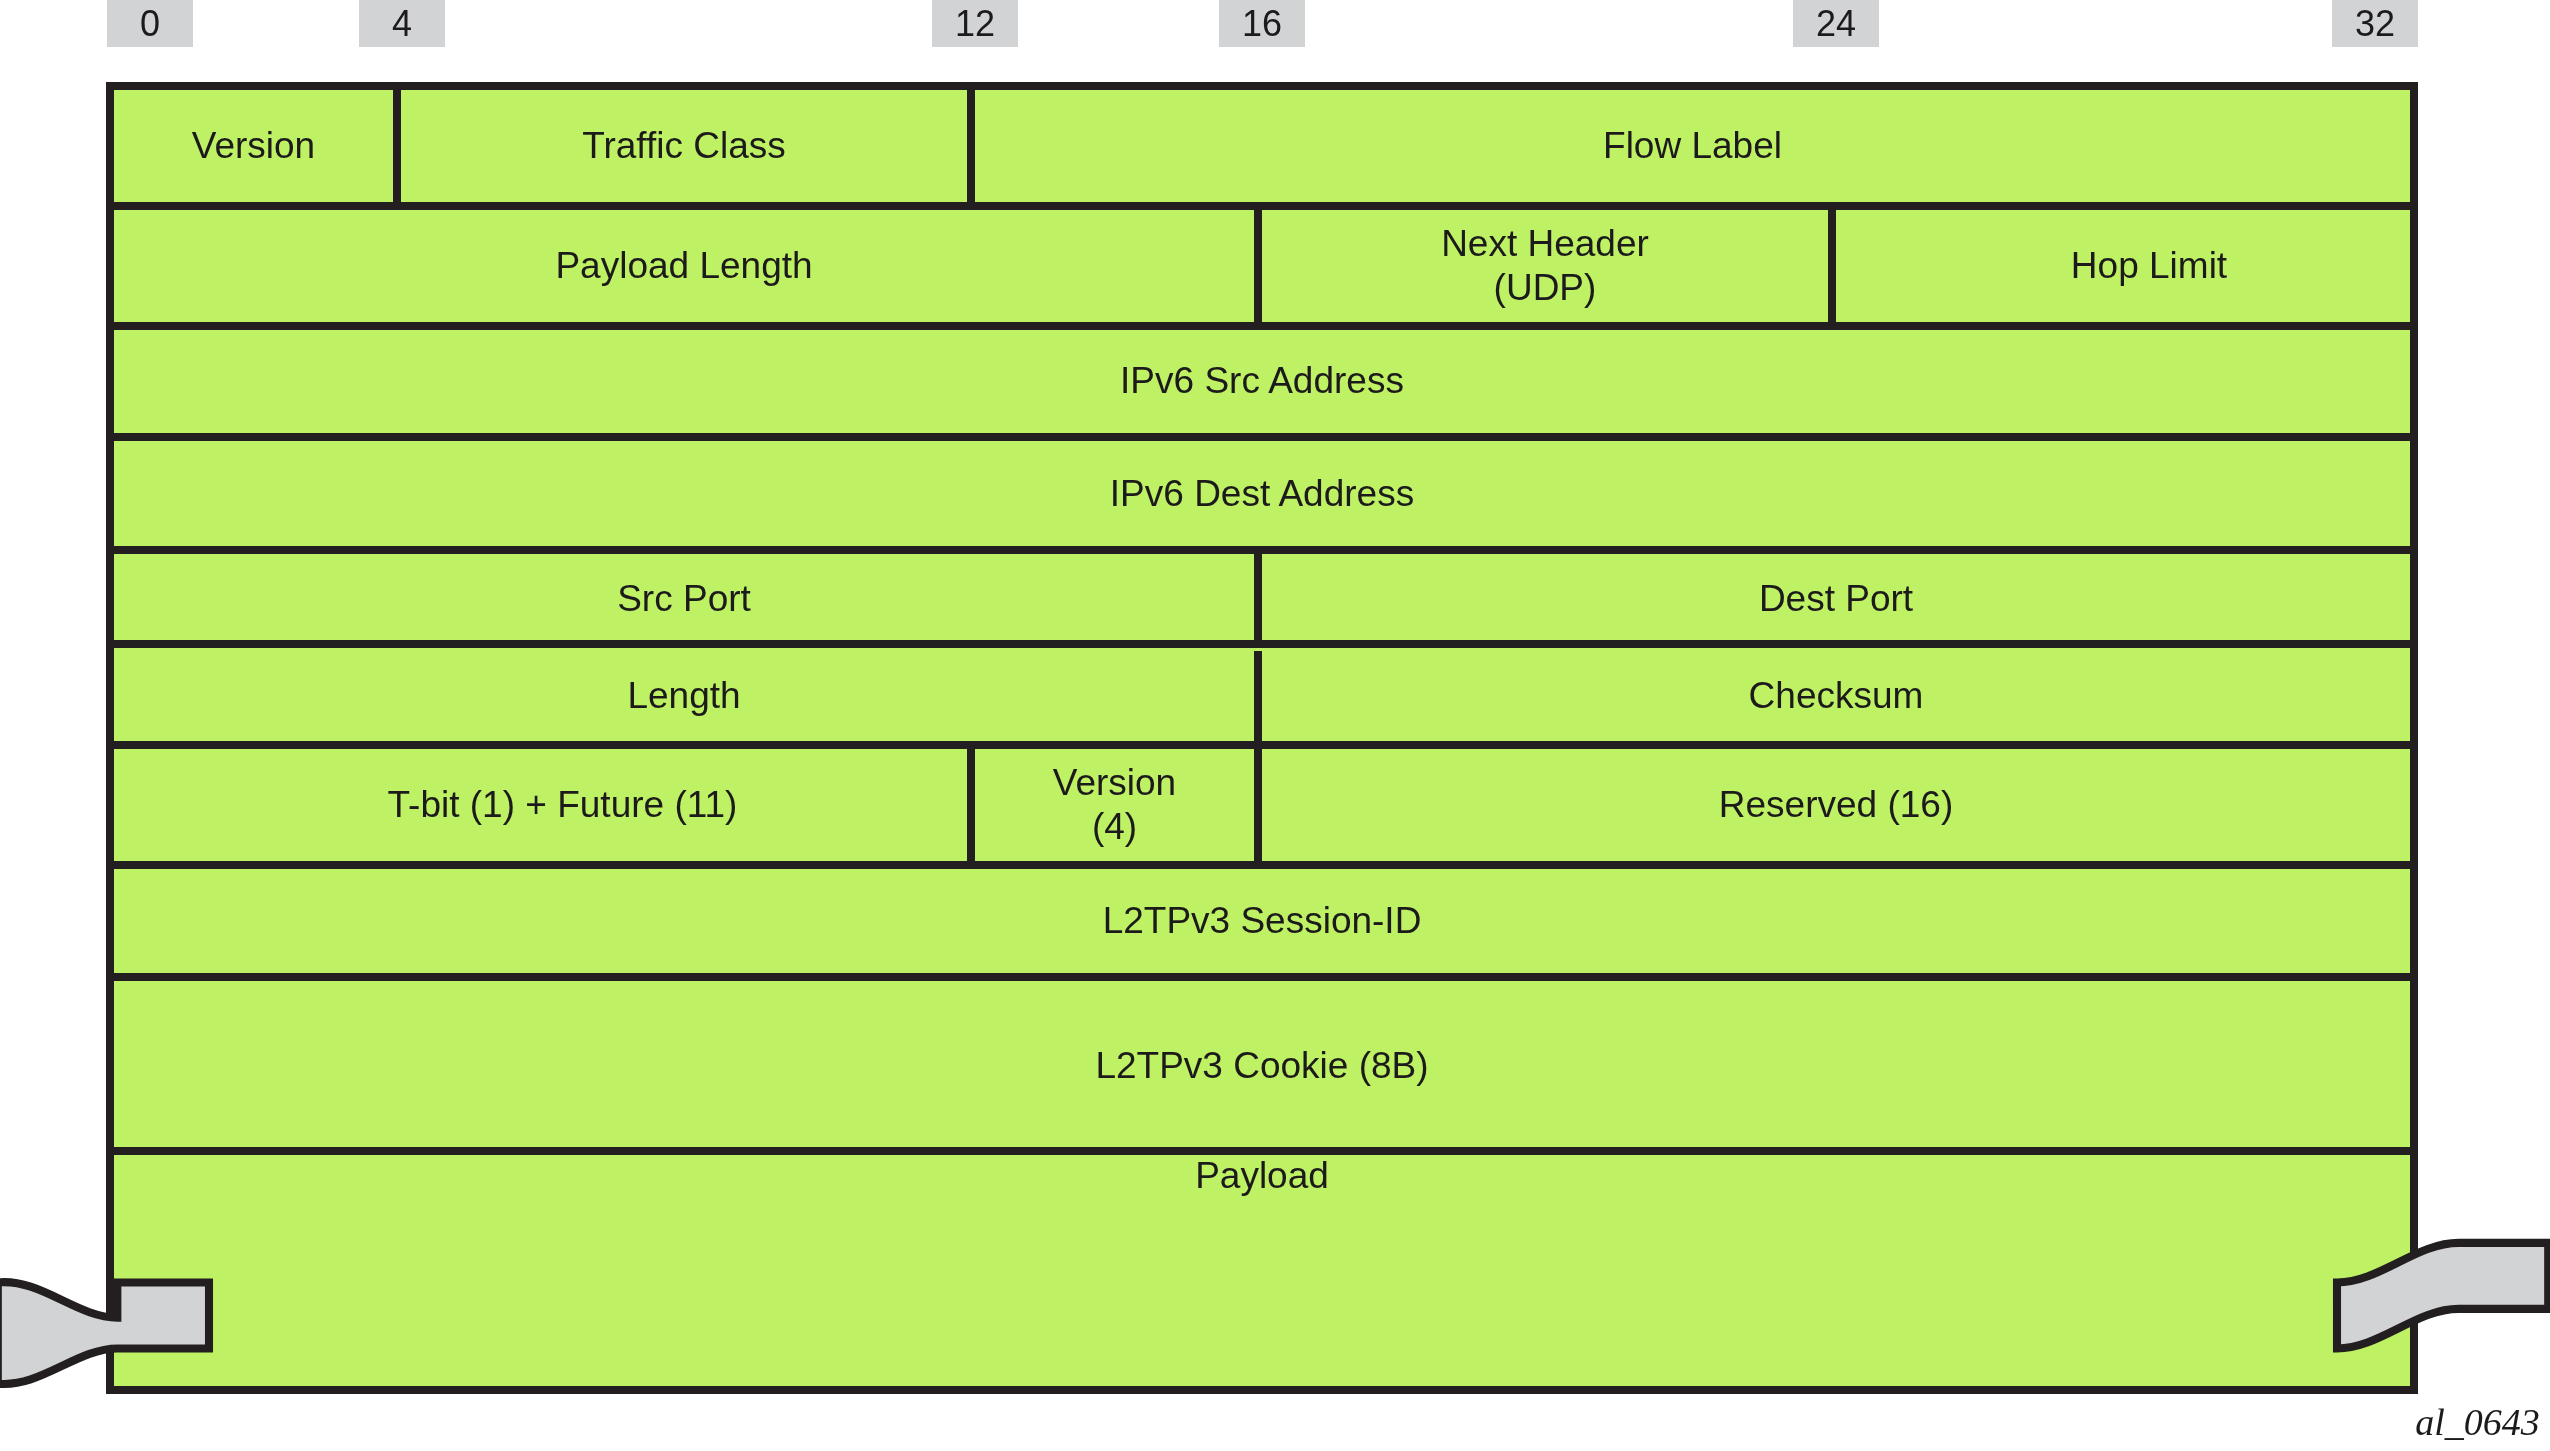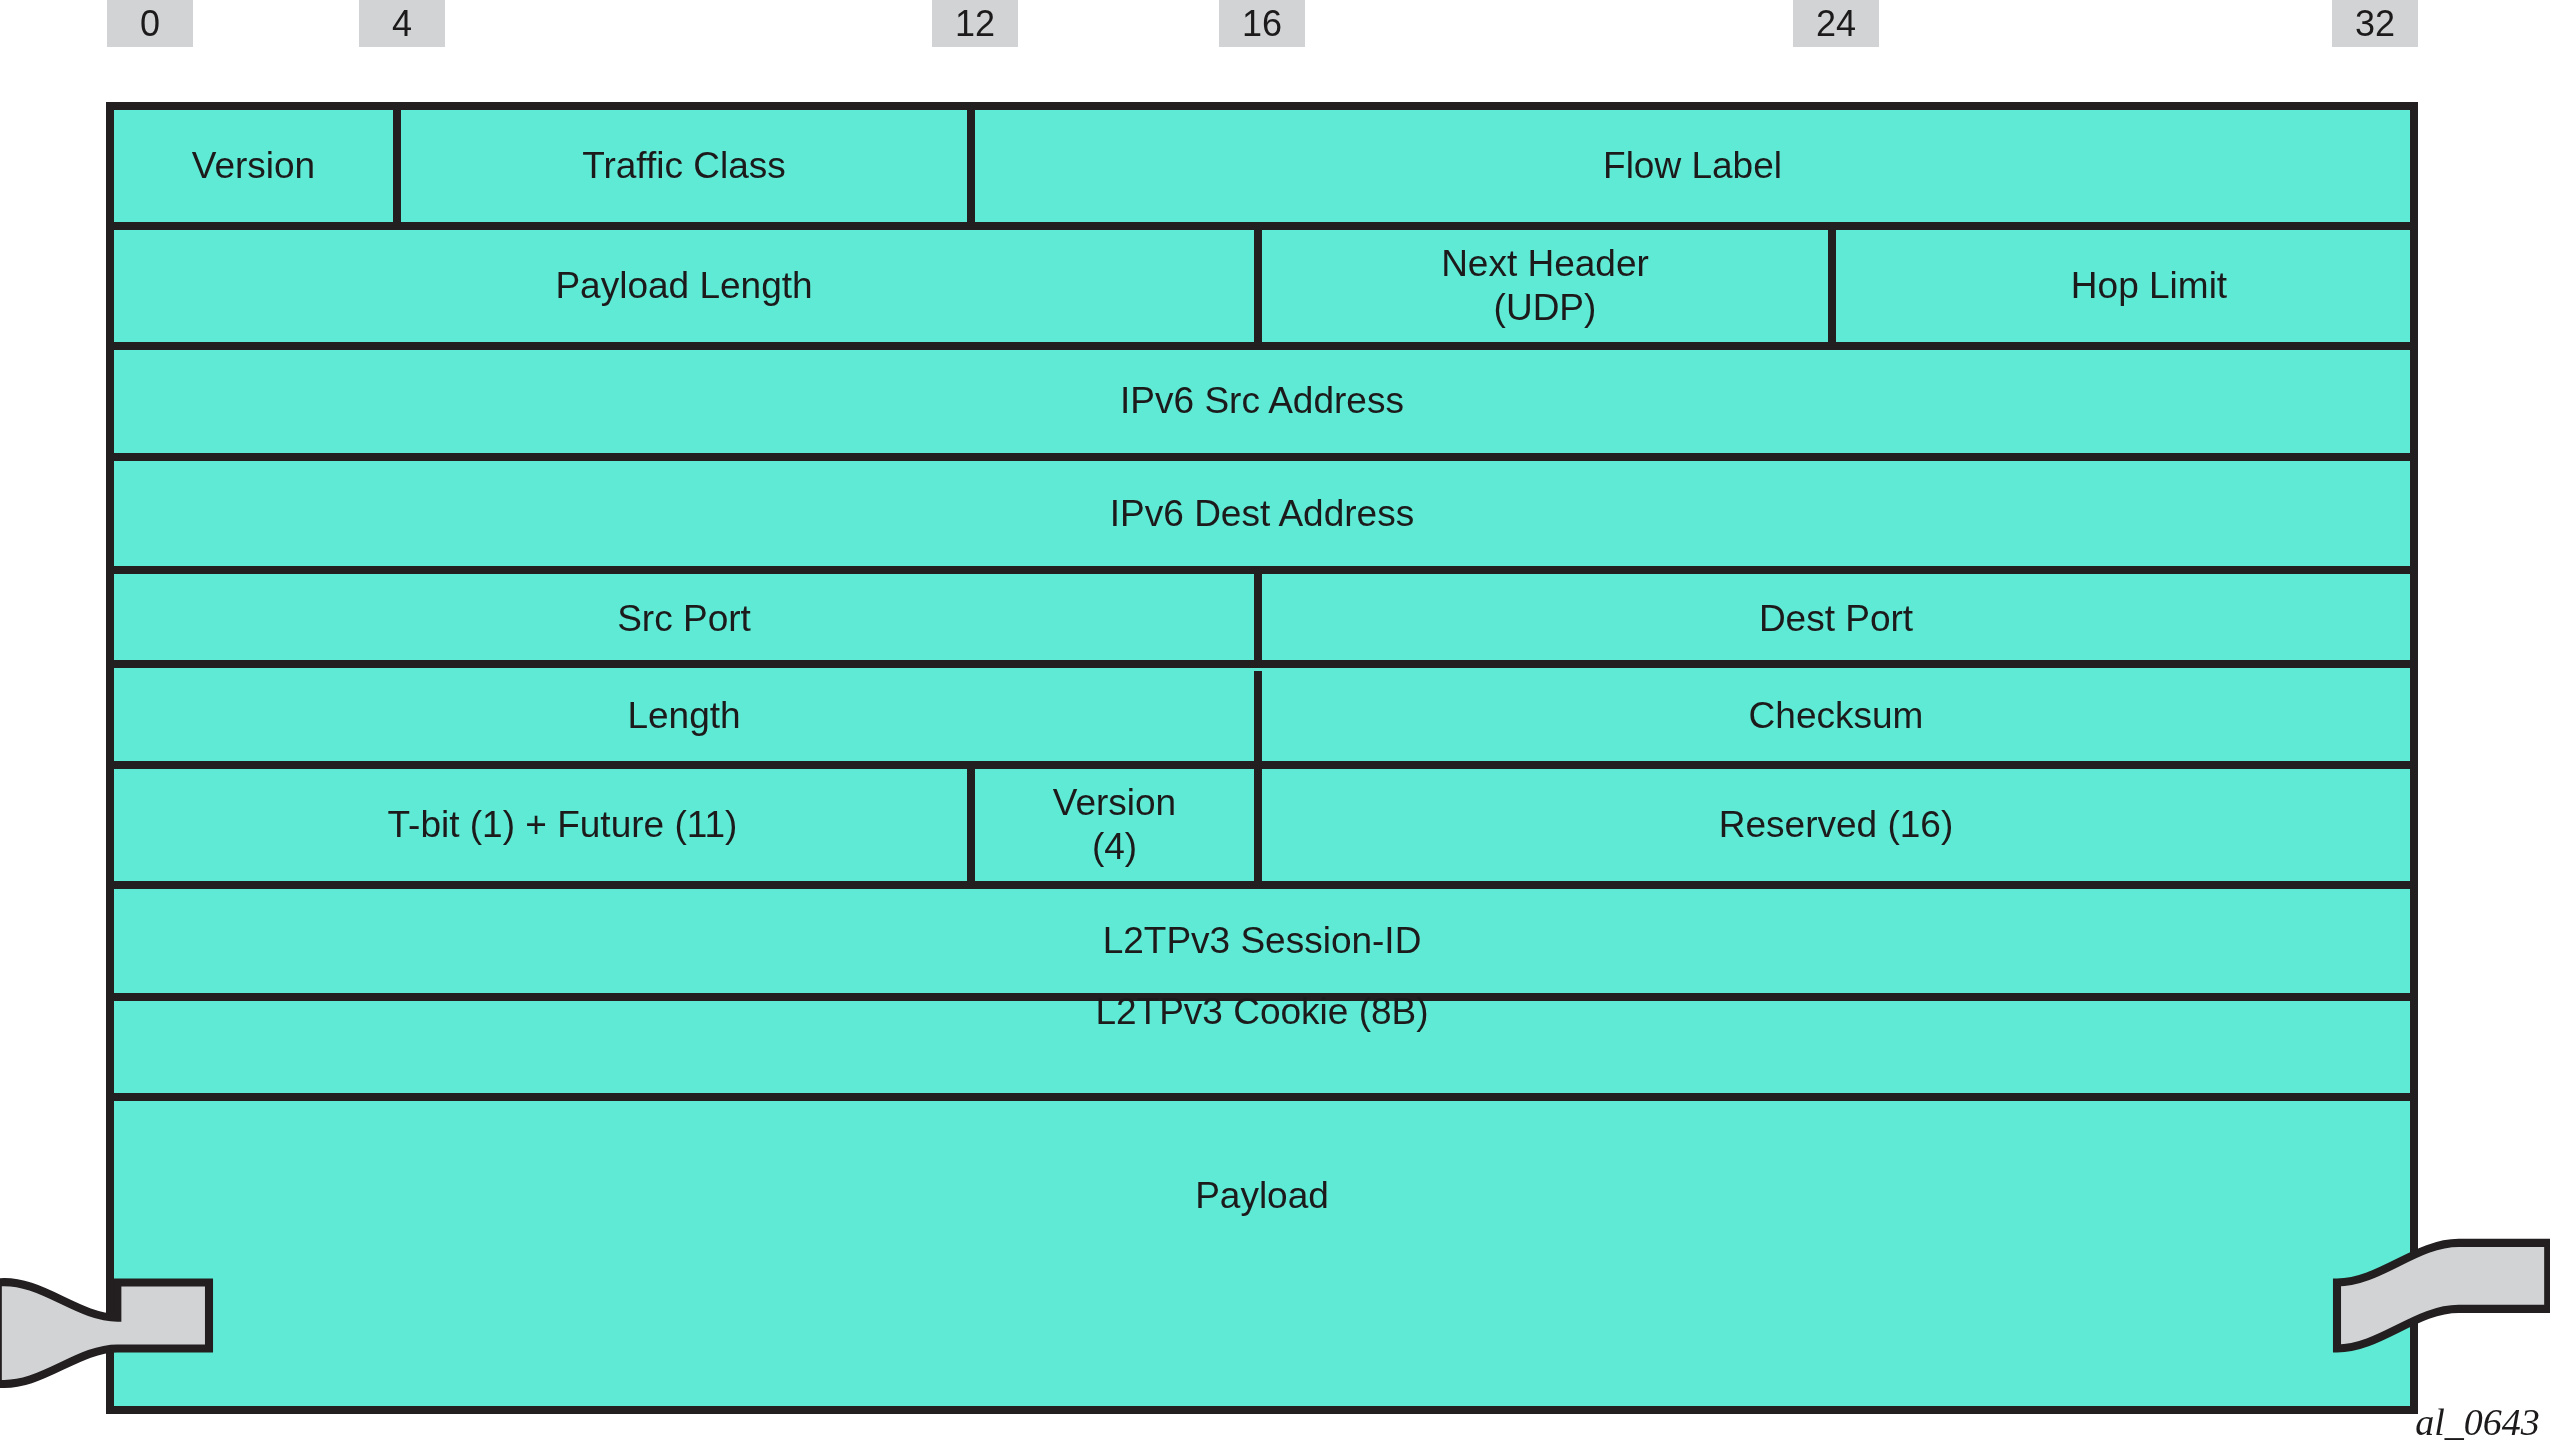--- a/index.html
+++ b/index.html
@@ -42,24 +42,23 @@
     white-space: nowrap;
   }
 
   
   .packet {
     position: absolute;
     left: 106px;
     top: 82px;
     width: 2312px;
     height: 1312px;
-    background: #5eead4;
+    background: #bef264;
     border: 8px solid #231f20;
     box-sizing: border-box;
-    margin-top: 20px;
   }
   .row {
     position: absolute;
     left: 0;
     width: 100%;
     box-sizing: border-box;
     border-bottom: 8px solid #231f20;
   }
   .row.last { border-bottom: none; }
 
@@ -144,21 +143,21 @@
       </div>
       <div class="row" style="top: 659px; height: 120px;">
         <div class="cell divider-right" style="left: 0px; width: 861px; height: 112px; padding-left: 44px;">T-bit (1) + Future (11)</div>
         <div class="cell divider-right" style="left: 861px; width: 287px; height: 112px;">Version
 (4)</div>
         <div class="cell" style="left: 1148px; width: 1148px; height: 112px;">Reserved (16)</div>
       </div>
       <div class="row" style="top: 779px; height: 112px;">
         <div class="cell" style="left: 0px; width: 2296px; height: 104px;">L2TPv3 Session-ID</div>
       </div>
-      <div class="row" style="top: 850px; height: 141px; padding-left: 28px;">
+      <div class="row" style="top: 924px; height: 141px; padding-left: 28px;">
         <div class="cell" style="left: 0px; width: 2296px; height: 104px;">L2TPv3 Cookie (8B)</div>
       </div>
       <div class="row last" style="top: 1003px; height: 165px;">
         <div class="cell" style="left: 0px; width: 2296px; height: 165px;">Payload</div>
       </div>
     </div>
 
   <svg class="ribbon left" viewBox="0 0 340 270" xmlns="http://www.w3.org/2000/svg">
     <path d="M 2 92 C 60 86 110 140 165 140 L 165 92 L 290 92 L 290 182 L 165 182
              C 110 182 60 236 2 230 Z" fill="#d2d3d5" stroke="#231f20" stroke-width="11" stroke-linejoin="miter" stroke-linecap="butt"></path>

